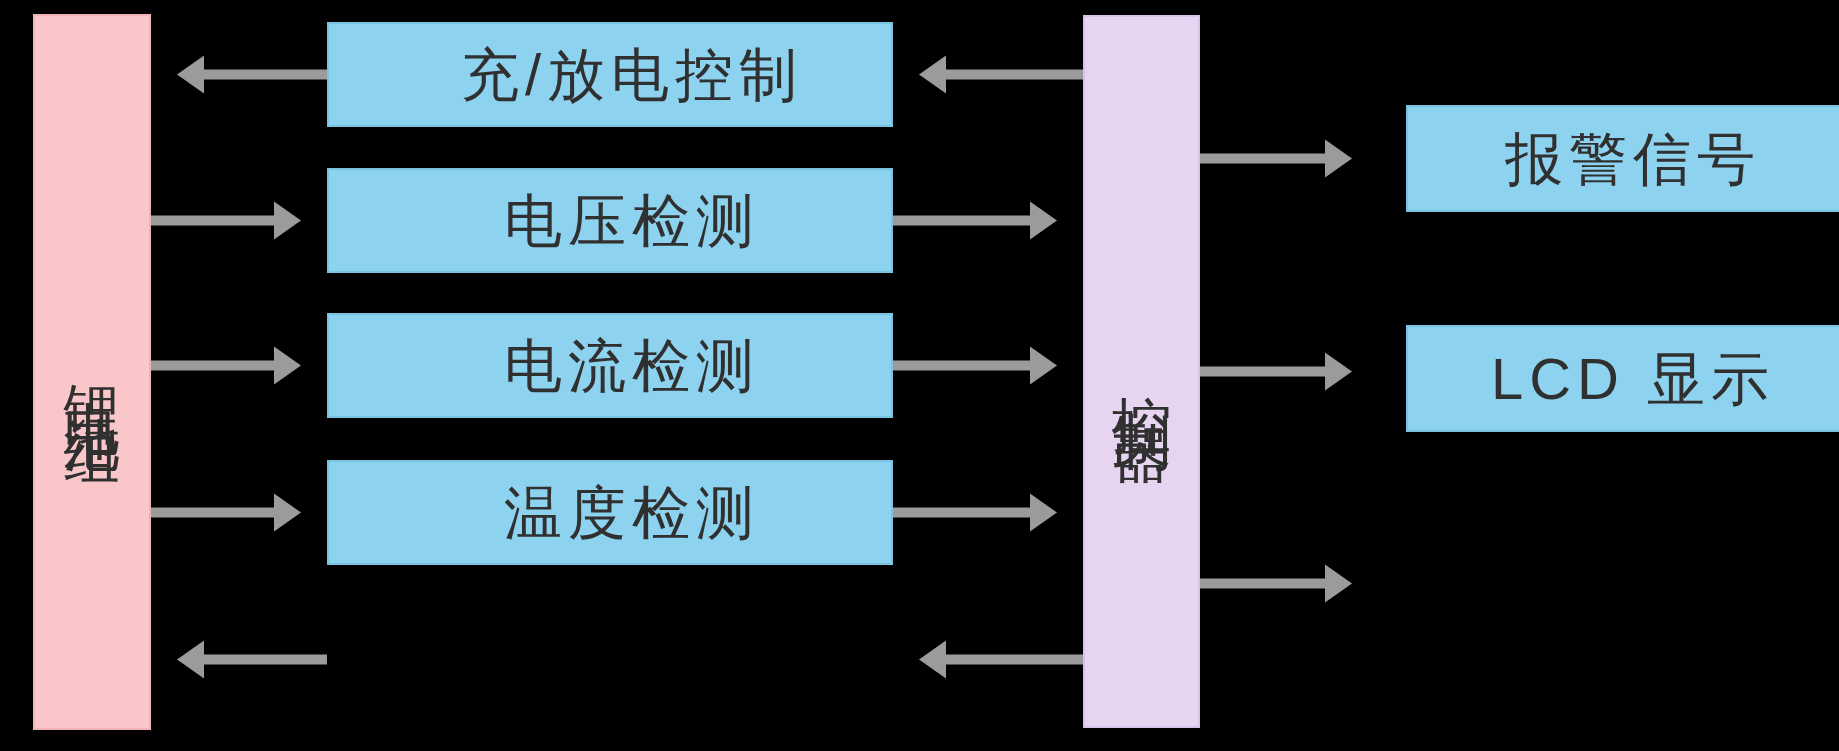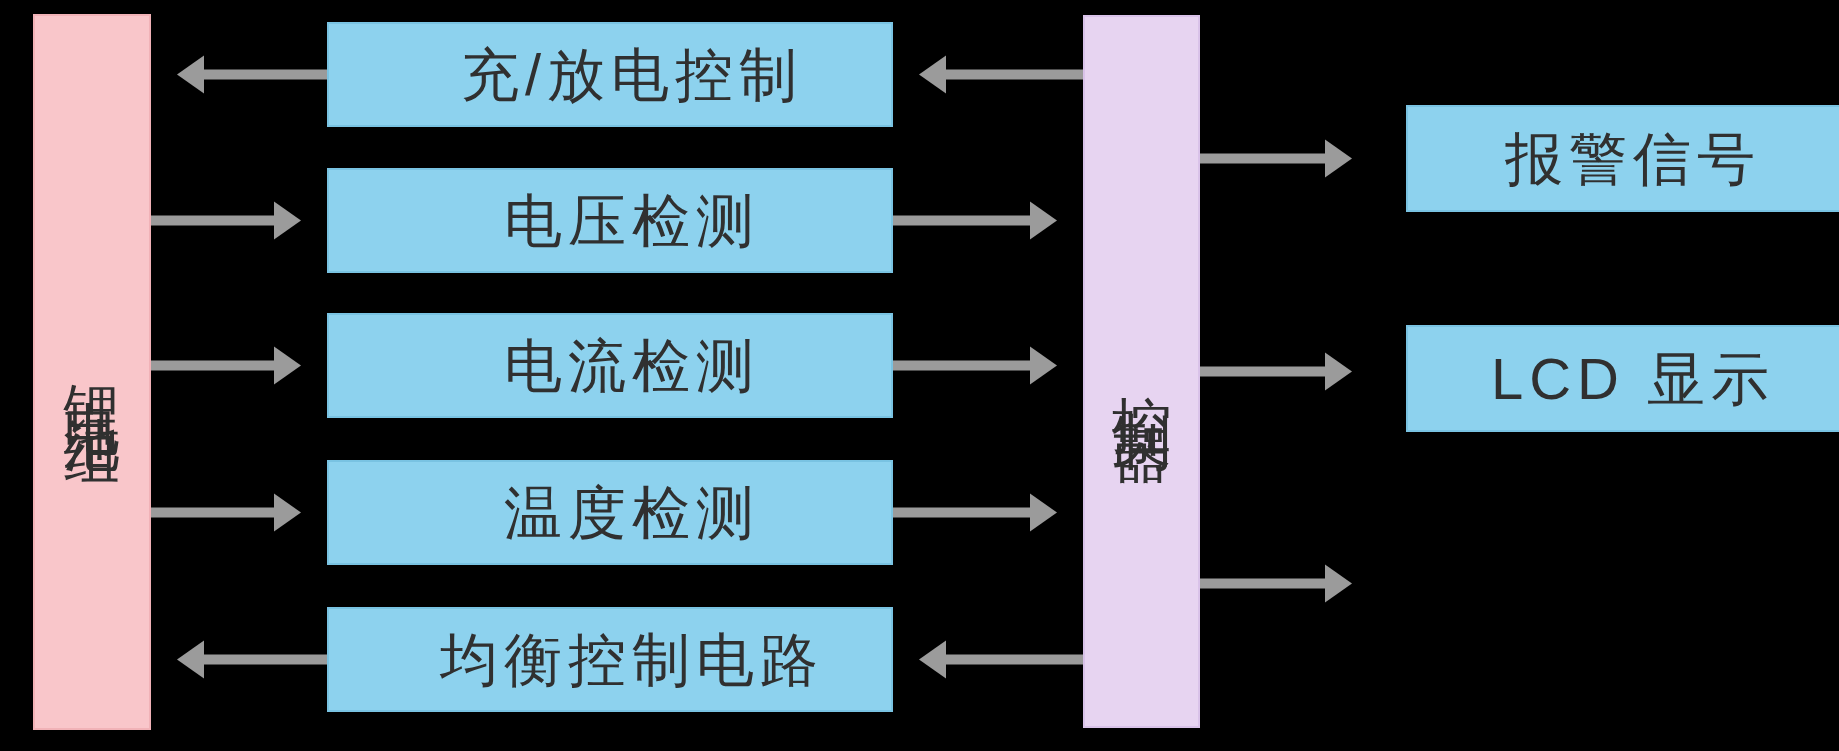--- a/index.html
+++ b/index.html
@@ -87,23 +87,20 @@
   </div>
   <div class="box module m1" id="module-1">
     <span class="hlabel">电压检测</span>
   </div>
   <div class="box module m3" id="module-3">
     <span class="hlabel">温度检测</span>
   </div>
   <div class="box module m2" id="module-2">
     <span class="hlabel">电流检测</span>
   </div>
-  <div class="box module m4" id="module-4">
-    <span class="hlabel">均衡控制电路</span>
-  </div>
 
   <div class="box controller" id="controller-box">
     <span class="vtext">控制器</span>
   </div>
 
   <div class="box output o0" id="output-0">
     <span class="hlabel">报警信号</span>
   </div>
   <div class="box output o1" id="output-1">
     <span class="hlabel">LCD 显示</span>

